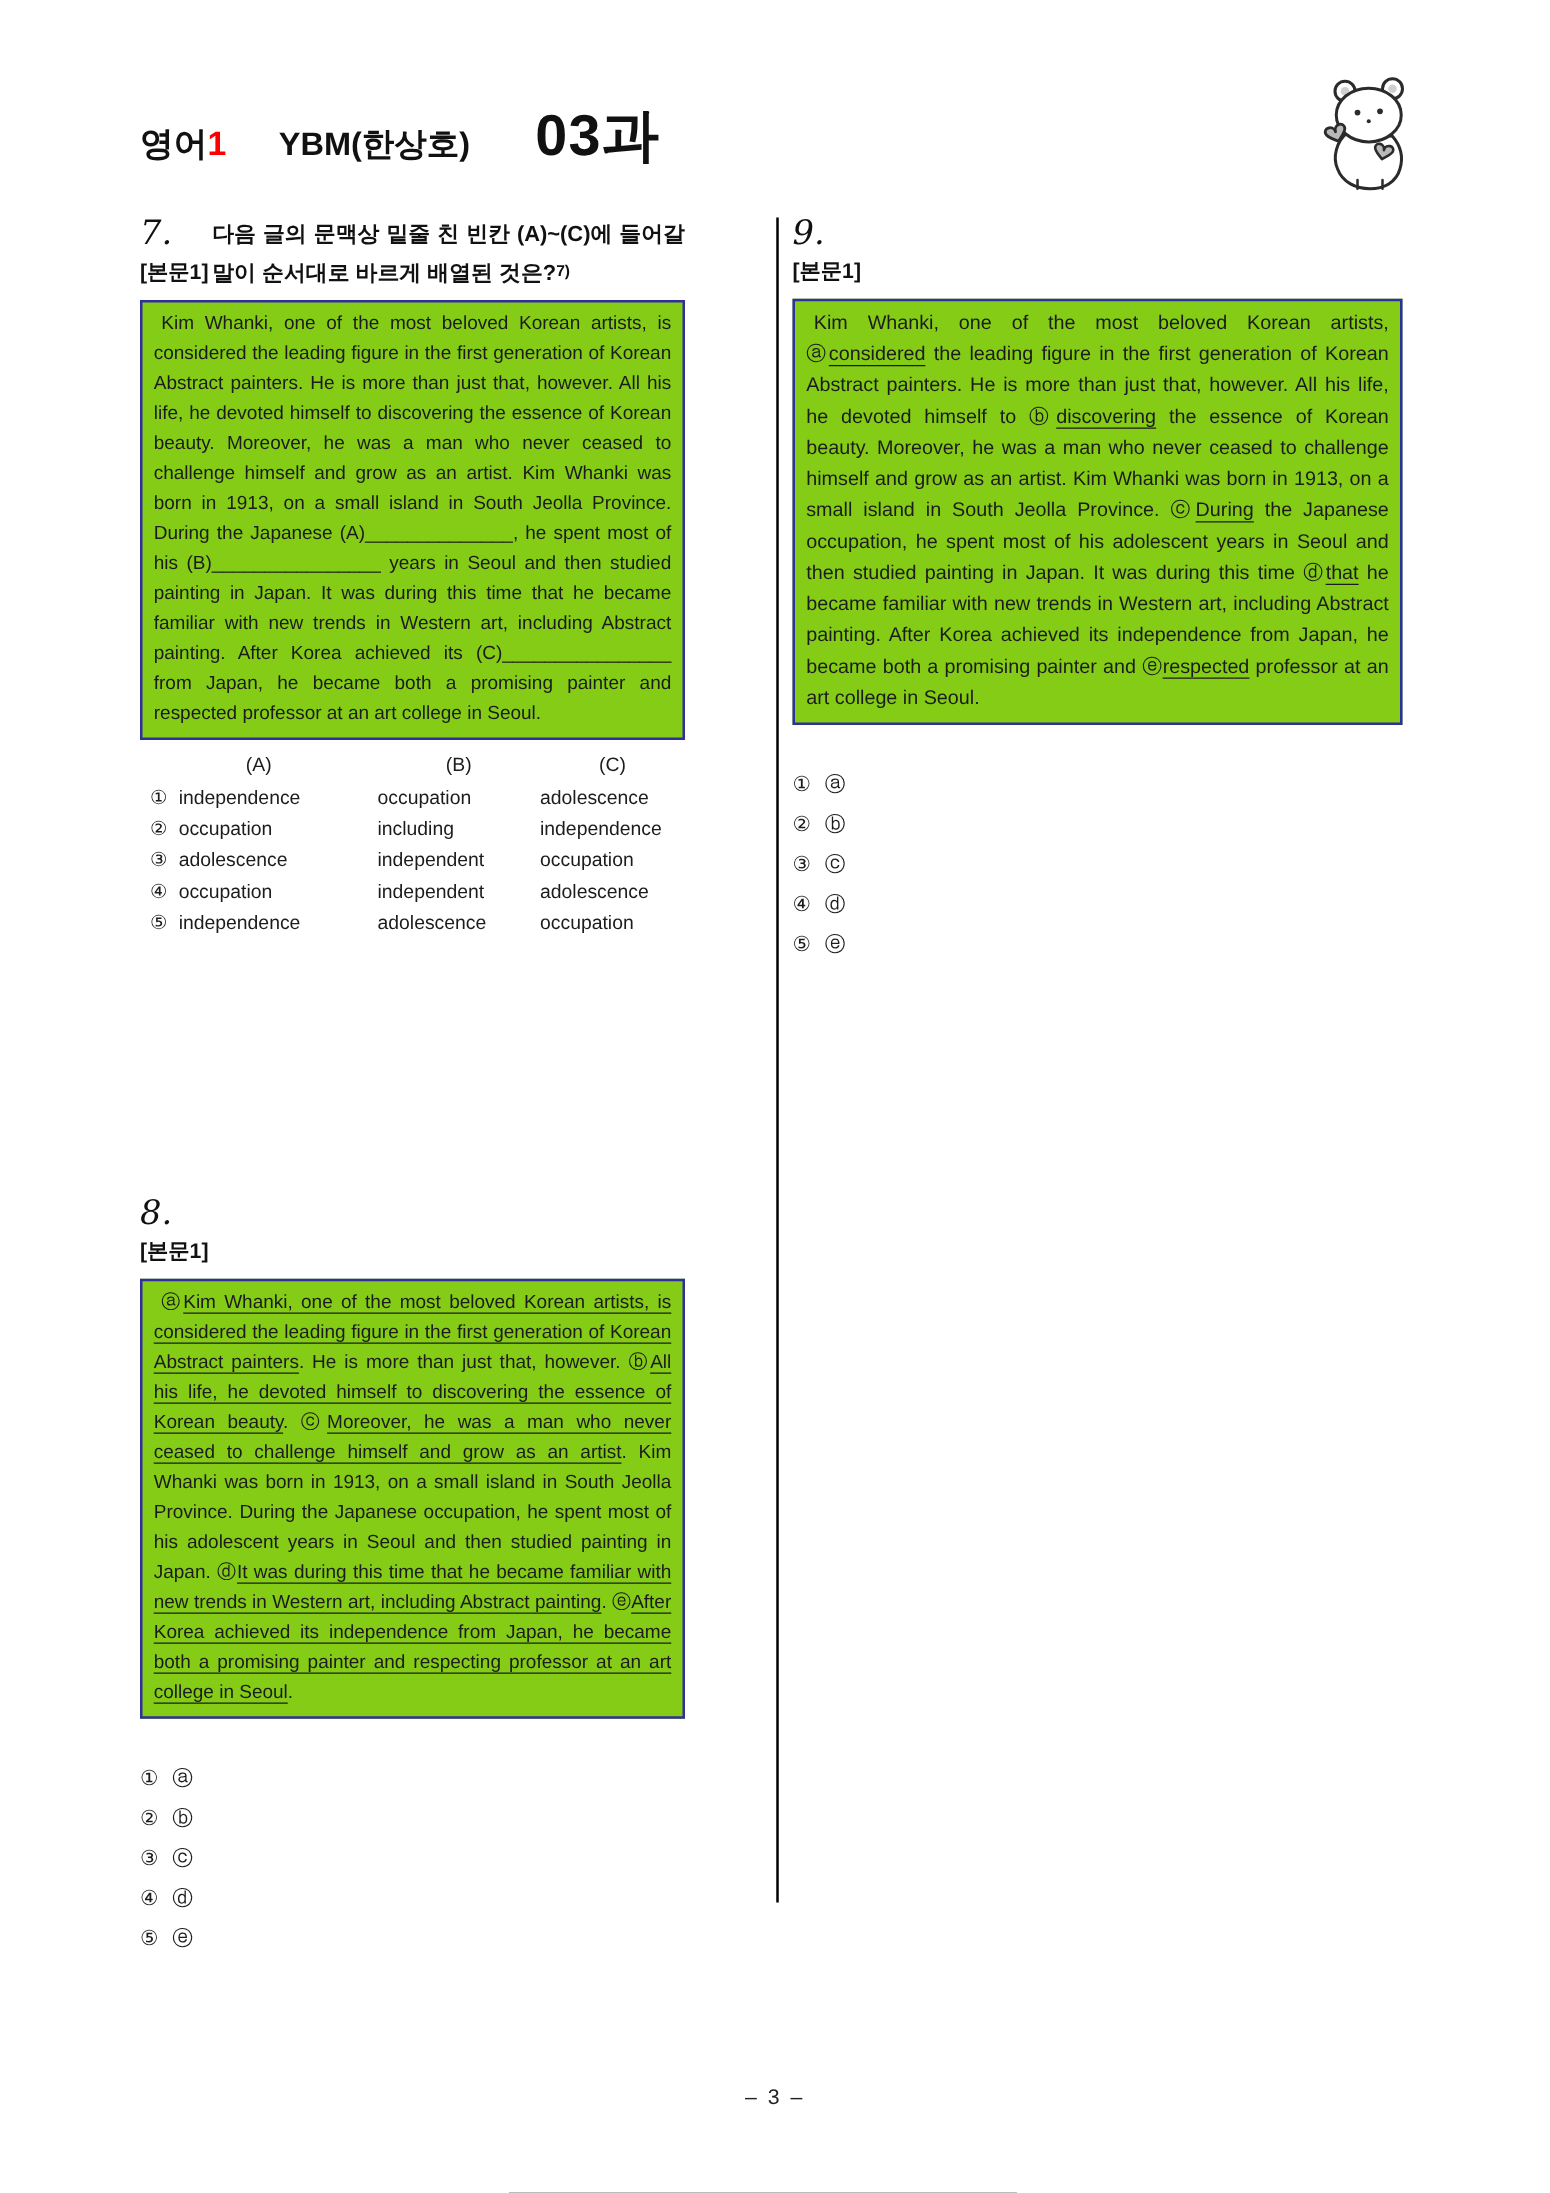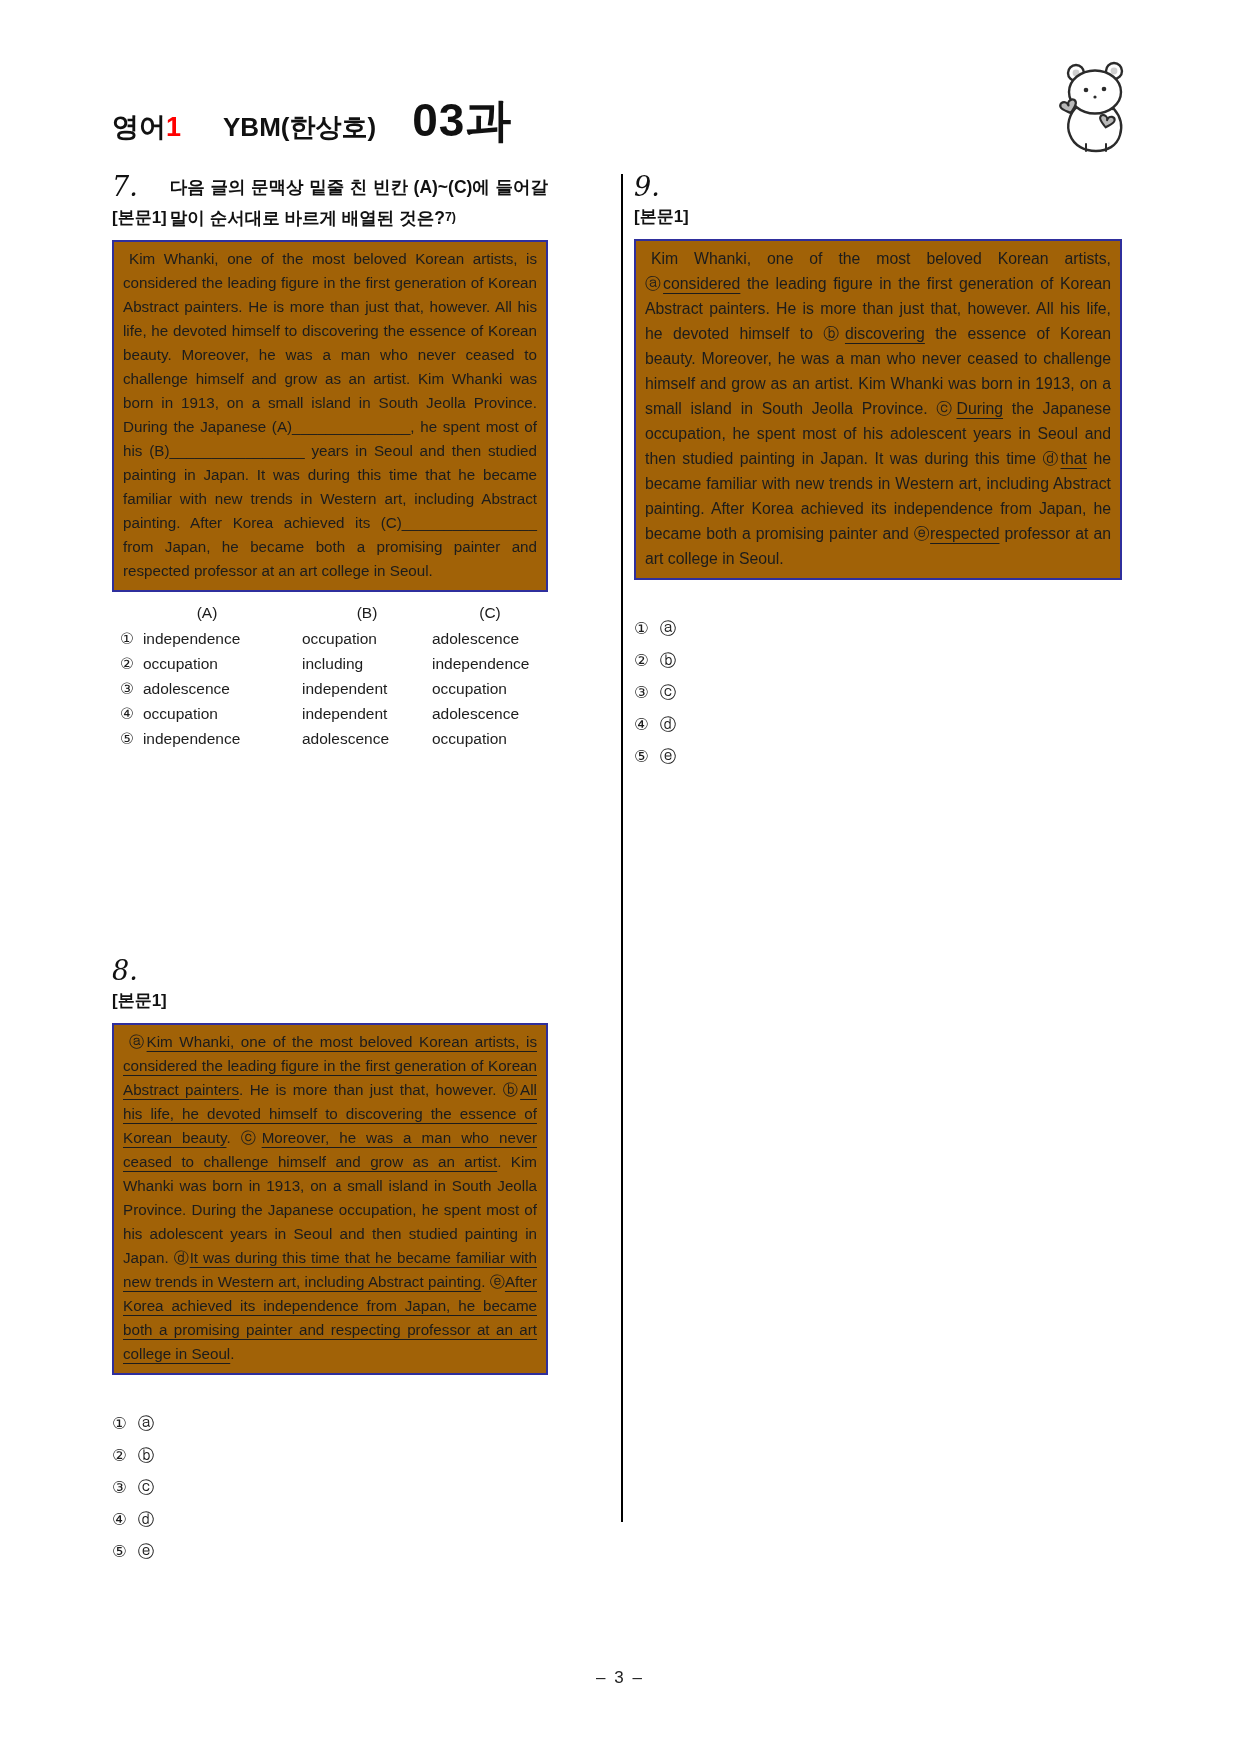--- a/index.html
+++ b/index.html
@@ -3,43 +3,43 @@
 <meta charset="utf-8">
 <style>
   * { margin:0; padding:0; box-sizing:border-box; }
   html,body { background:#888; }
   .page {
     position:relative; width:1240px; height:1754px; margin:0 auto;
     background:#ffffff; overflow:hidden;
     font-family:"Liberation Sans","DejaVu Sans",sans-serif; color:#111;
   }
   
-  .hdr-left { position:absolute; left:112px; top:90px; display:flex; align-items:baseline; white-space:nowrap;text-align:center; }
+  .hdr-left { position:absolute; left:112px; top:78px; display:flex; align-items:baseline; white-space:nowrap;text-align:center; }
   .hdr-subject { font-size:27px; font-weight:bold; }
   .hdr-red { color:#ff0000; }
   .hdr-publisher { font-size:26px; font-weight:bold; margin-left:42px; }
-  .hdr-lesson { font-size:46px; font-weight:bold; margin-left:36px; letter-spacing:1px; }
+  .hdr-lesson { font-size:46px; font-weight:bold; margin-left:52px; letter-spacing:1px; }
   .hdr-right { position:absolute; left:630px; top:92px; font-size:27px; font-weight:bold; white-space:nowrap; }
   .hdr-right .gap { display:inline-block; width:22px; }
   .bear { position:absolute; left:1040px; top:56px; }
   
   .divider { position:absolute; left:621px; top:174px; width:2px; height:1348px; background:#000; }
   .col { position:absolute; top:172px; }
   .col-left  { left:112px; width:436px; }
   .col-right { left:634px; width:488px; }
   
   .qhead { display:flex; gap:12px; }
   .qnum { font-family:"DejaVu Serif",serif; font-style:italic; font-size:27px; line-height:30px; flex:0 0 auto; }
   .qtext { font-weight:bold; font-size:17.5px; line-height:30px; word-break:keep-all; text-align:justify;margin-left:20px; }
   .fn { font-size:12.5px; vertical-align:3px; }
   .src-line { text-align:left; font-weight:bold; font-size:17px; line-height:30px; }
   .pull-up { margin-top:-30px; }
   
   .pbox {
-    margin-top:7px; border:2px solid #2f2f9d; background:#a16207;
+    margin-top:7px; border:2px solid #2f2f9d; background:#84cc16;
     padding:5px 9px 7px 9px; text-align:justify; color:#1c1c1c;
     font-size:15.2px; line-height:24px; text-indent:6px;
   }
   .col-right .pbox { font-size:15.8px; line-height:25px; }
   .u { text-decoration:underline; text-underline-offset:4px; text-decoration-thickness:1.3px; }
   .mk { text-decoration:none; }
   
   .opt-table { margin-top:8px; font-size:15.5px; color:#1c1c1c; }
   .t-row { display:grid; grid-template-columns:190px 130px 116px; line-height:25px; }
   .t-head { text-align:center; margin-bottom:1px; }

